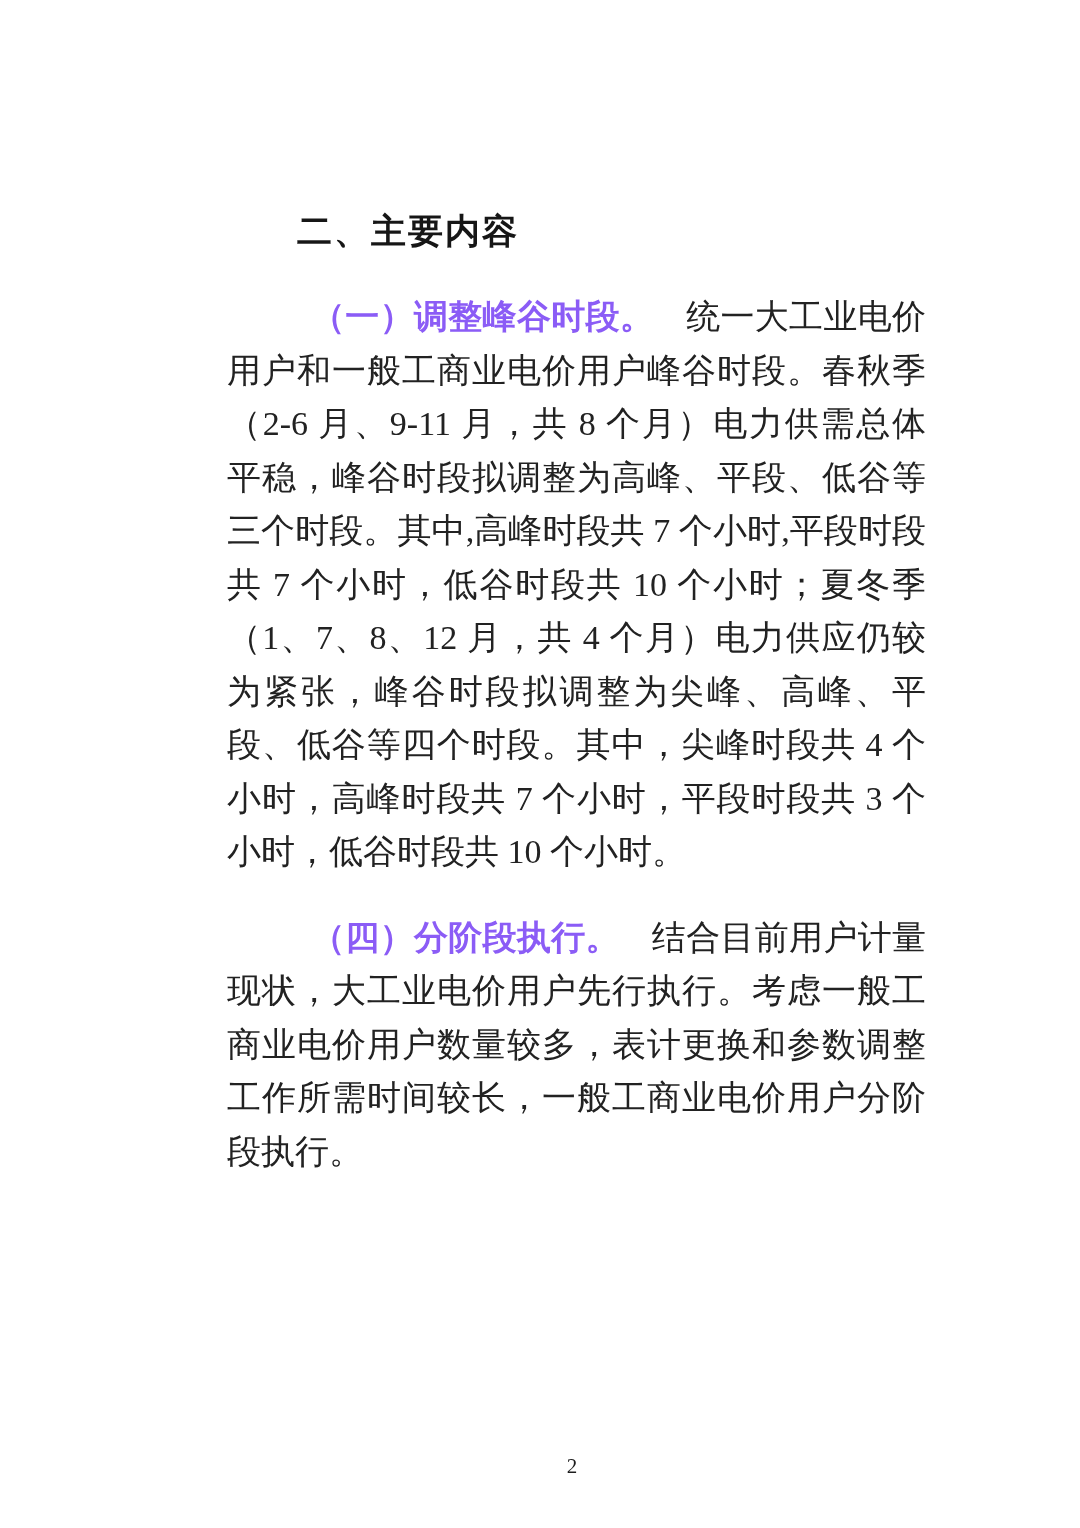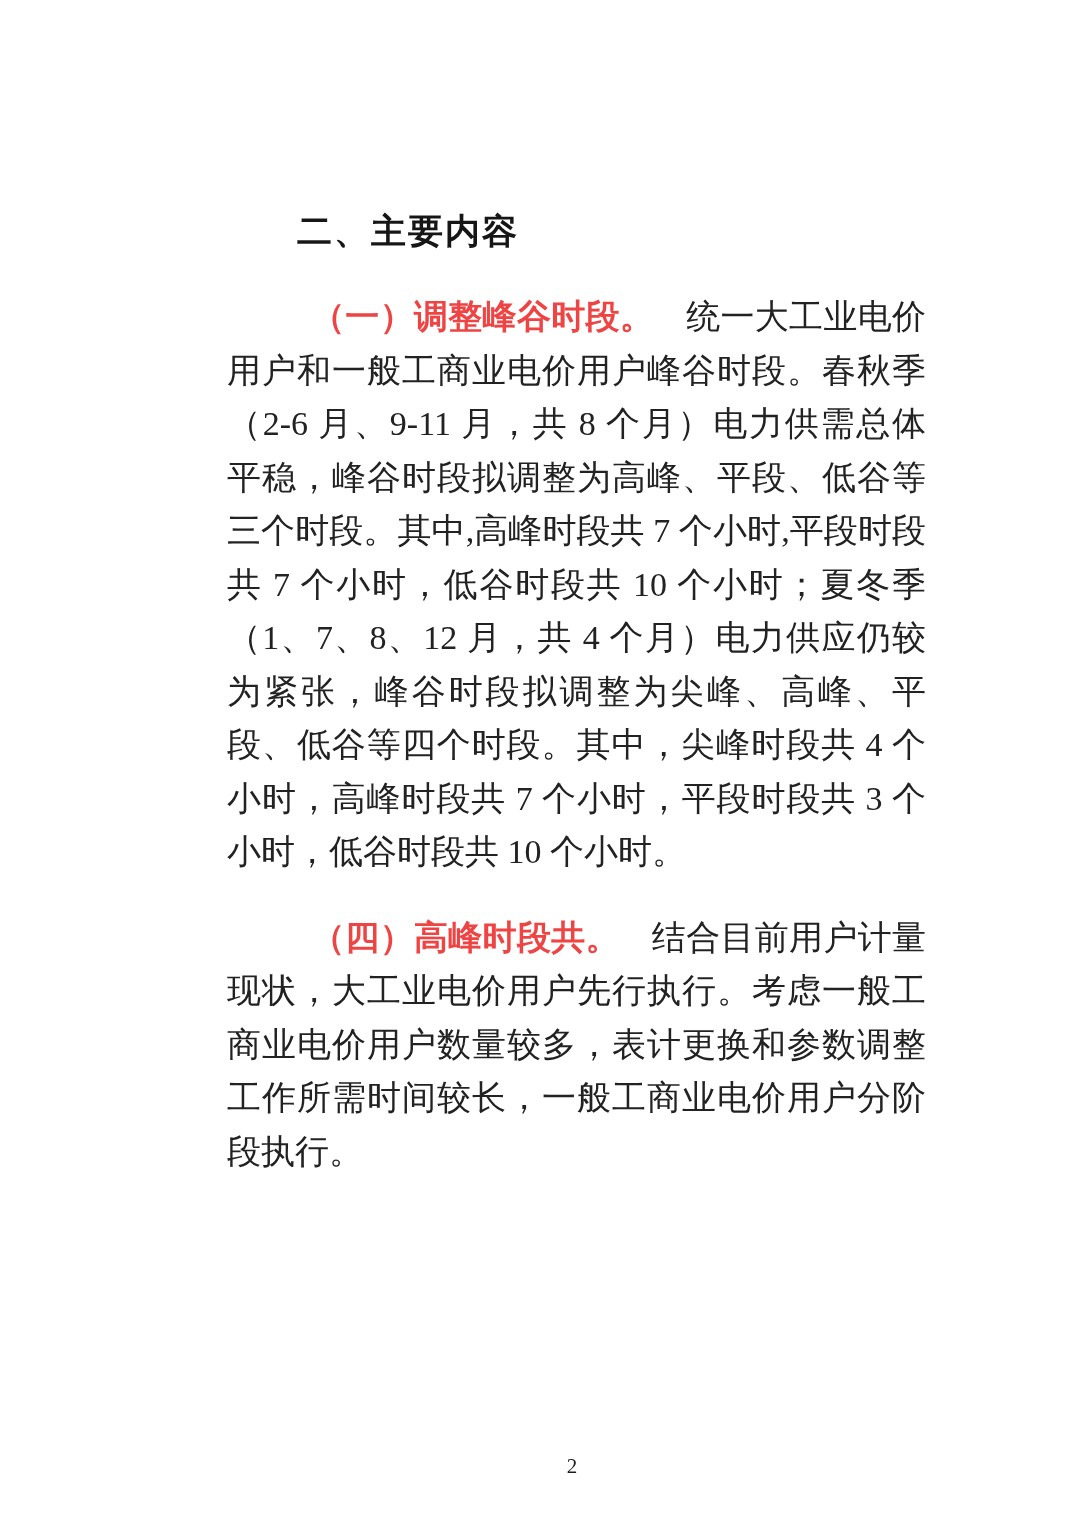--- a/index.html
+++ b/index.html
@@ -33,21 +33,21 @@
   .doc-para {
     font-size: 34px;
     line-height: 53.5px;
     text-indent: 2em;
     text-align: justify;
     color: #222222;
   }
   .doc-para .lead {
     font-family: "Liberation Sans", "DejaVu Sans", sans-serif;
     font-weight: bold;
-    color: #ef4444;
+    color: #8b5cf6;
   }
   .page-number {
     position: absolute;
     top: 1406px;
     left: 0;
     width: 100%;
     text-align: center;
     font-size: 21px;
     color: #1d1d1d;
     font-family: "Liberation Serif", "DejaVu Serif", serif;
@@ -59,18 +59,18 @@
 <div class="page">
   <div class="content">
 
     <h2 class="doc-heading">二、主要内容</h2>
 
 
     <p class="doc-para"><span class="lead">（一）调整峰谷时段。</span><span>统一大工业电价用户和一般工商业电价用户峰谷时段。春秋季（2-6 月、9-11 月，共 8 个月）电力供需总体平稳，峰谷时段拟调整为高峰、平段、低谷等三个时段。其中,高峰时段共 7 个小时,平段时段共 7 个小时，低谷时段共 10 个小时；夏冬季（1、7、8、12 月，共 4 个月）电力供应仍较为紧张，峰谷时段拟调整为尖峰、高峰、平段、低谷等四个时段。其中，尖峰时段共 4 个小时，高峰时段共 7 个小时，平段时段共 3 个小时，低谷时段共 10 个小时。</span></p>
 
 
 
-    <p class="doc-para"><span class="lead">（四）高峰时段共。</span><span>结合目前用户计量现状，大工业电价用户先行执行。考虑一般工商业电价用户数量较多，表计更换和参数调整工作所需时间较长，一般工商业电价用户分阶段执行。</span></p>
+    <p class="doc-para"><span class="lead">（四）分阶段执行。</span><span>结合目前用户计量现状，大工业电价用户先行执行。考虑一般工商业电价用户数量较多，表计更换和参数调整工作所需时间较长，一般工商业电价用户分阶段执行。</span></p>
 
   </div>
 
   <div class="page-number">2</div>
 </div>
 
 </body></html>

